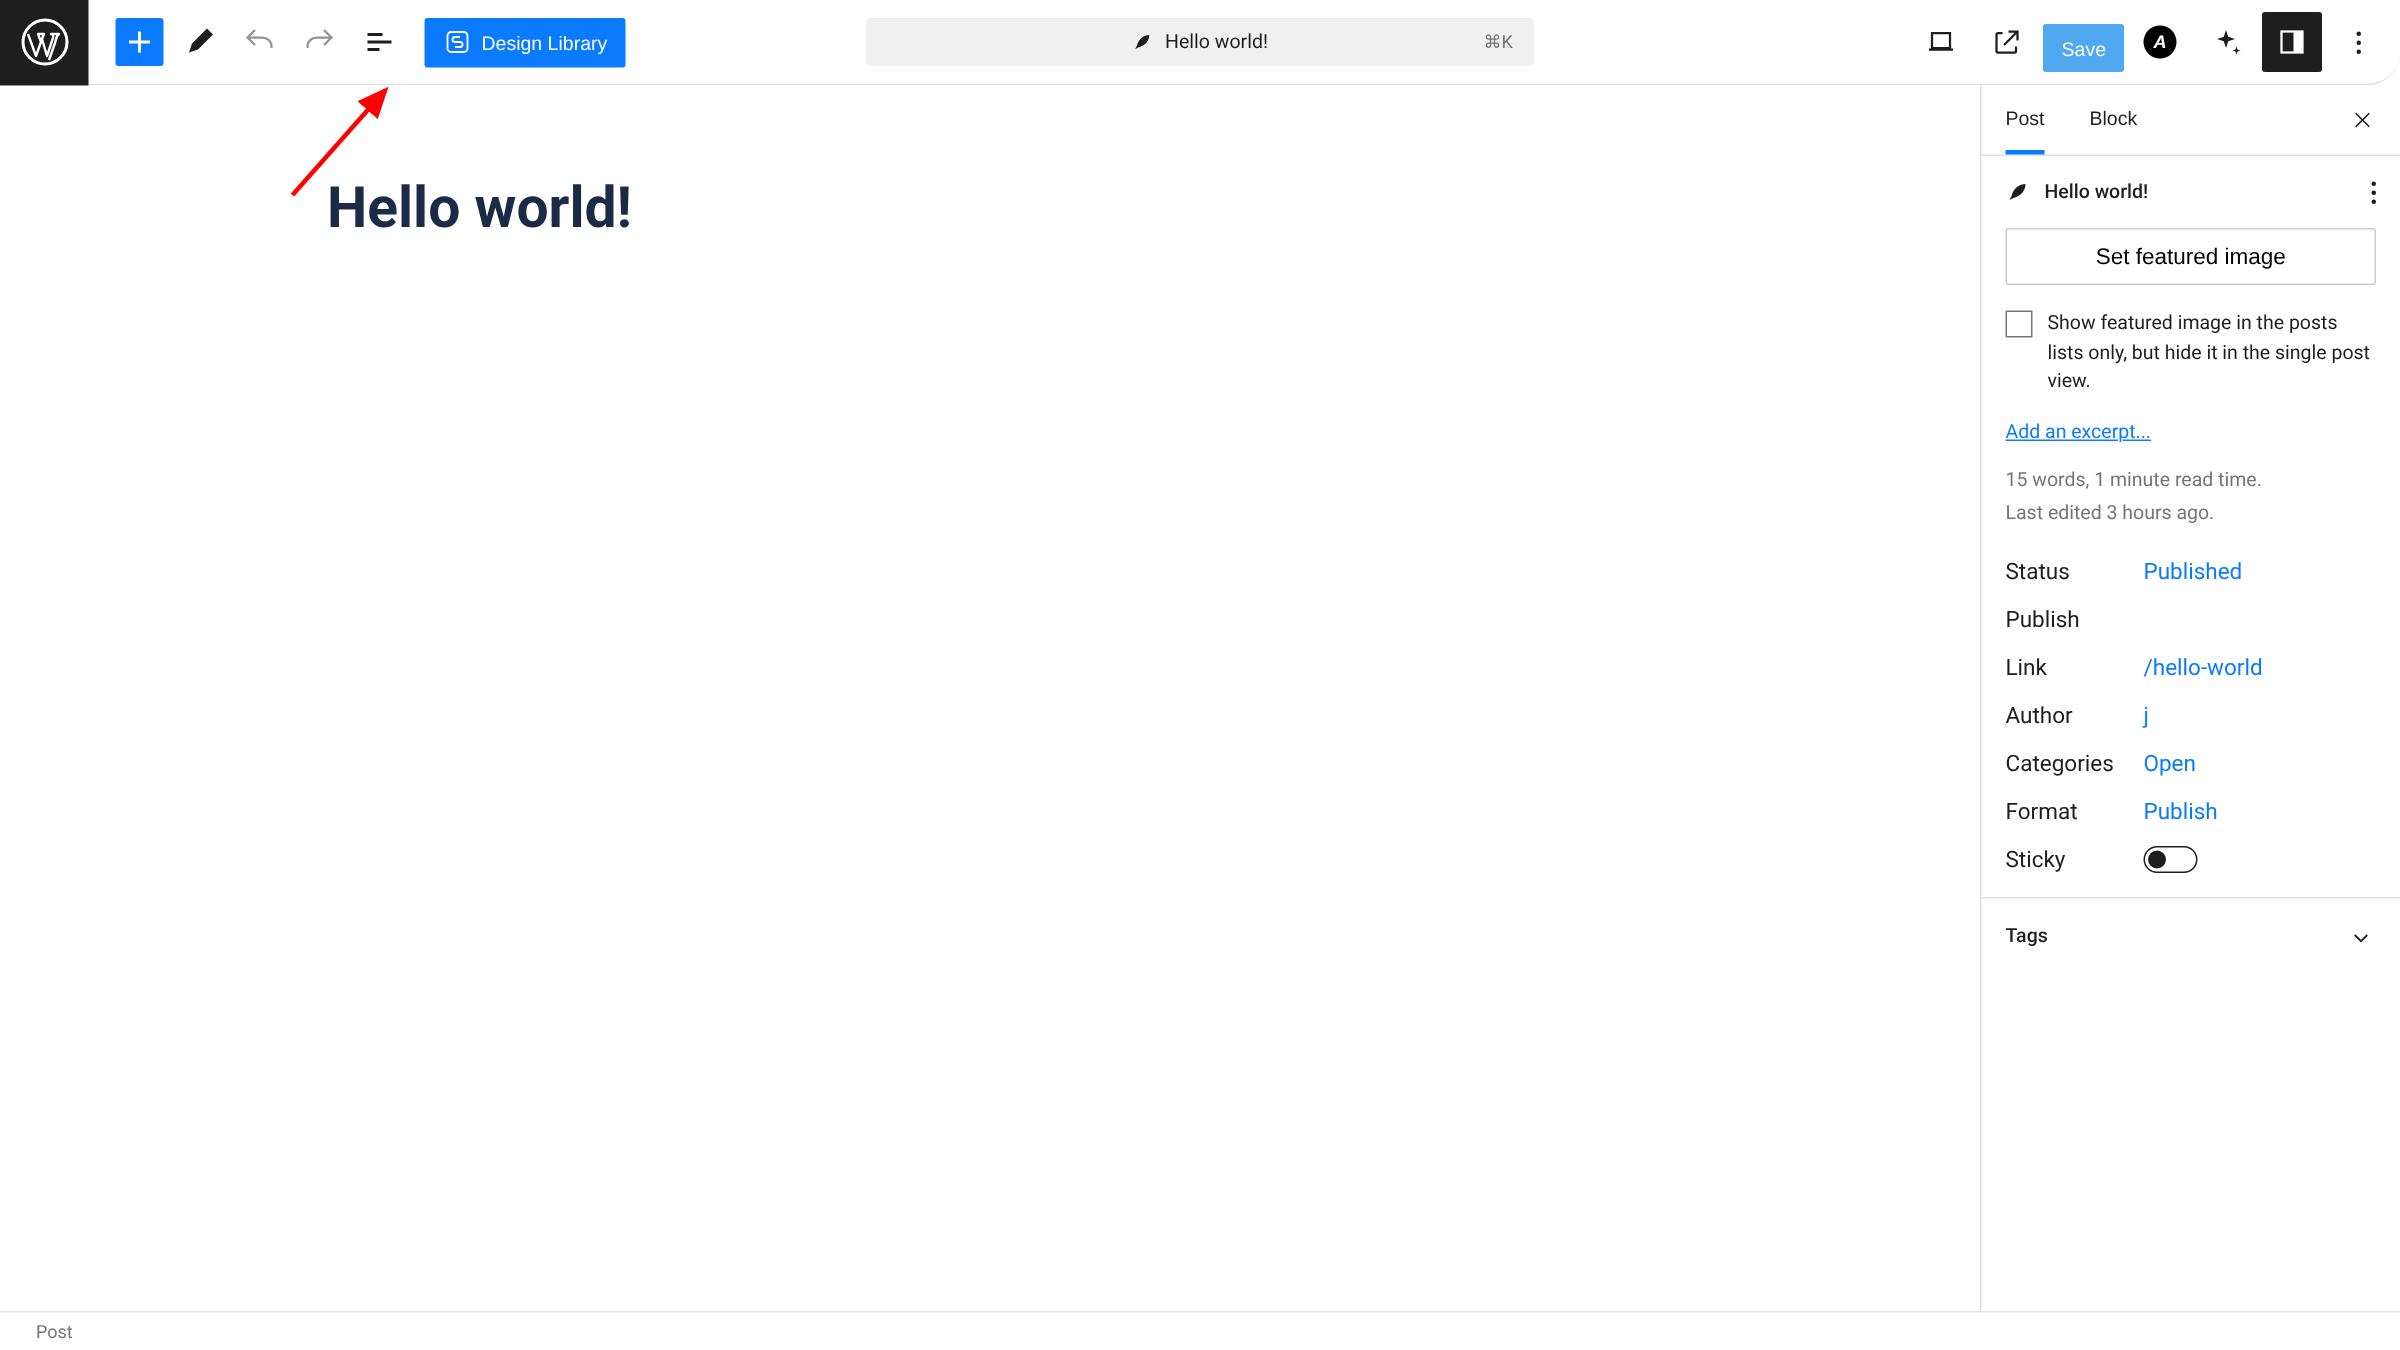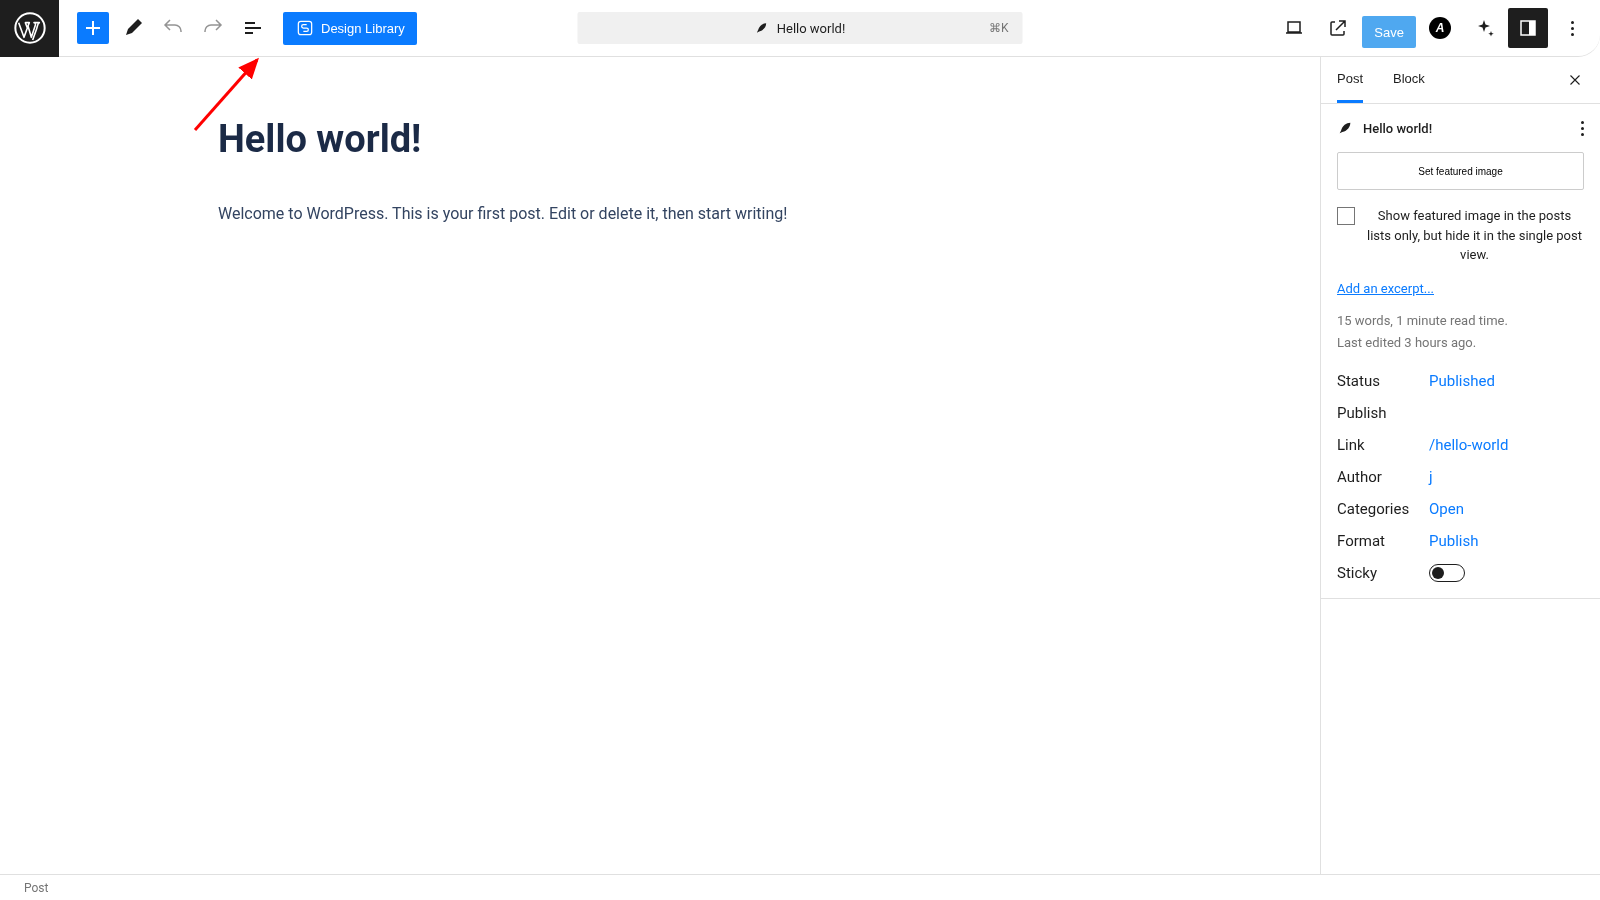--- a/index.html
+++ b/index.html
@@ -38,24 +38,24 @@
     .sidebar { width: 280px; border-left: 1px solid #e0e0e0; display: flex; flex-direction: column; overflow-y: auto; }
     .sidebar-tabs { display: flex; border-bottom: 1px solid #e0e0e0; padding: 0 16px; position: relative; height: 47px; align-items: stretch; }
     .sidebar-tab { padding: 0 0; margin-right: 30px; font-size: 13px; font-weight: 500; border: none; background: transparent; cursor: pointer; color: #1e1e1e; border-bottom: 3px solid transparent; display: flex; align-items: center; }
     .sidebar-tab.active { border-bottom-color: #0a7bff; font-weight: 500; }
     .sidebar-close { margin-left: auto; border: none; background: transparent; cursor: pointer; display: flex; align-items: center; }
     
     .sb-section { padding: 16px; border-bottom: 1px solid #e0e0e0; }
     .sb-title-row { display: flex; align-items: center; gap: 10px; margin-bottom: 16px; }
     .sb-title-row .feather { width: 16px; height: 16px; }
     .sb-title-text { font-weight: 500; font-size: 13px; flex:1; }
-    .sb-featured-btn { width: 100%; height: 38px; border: 1px solid #ccc; background: #fff; border-radius: 2px; font-size: 10px; cursor: pointer; }
+    .sb-featured-btn { width: 100%; height: 38px; border: 1px solid #ccc; background: #fff; border-radius: 2px; font-size: 15px; cursor: pointer; }
     .sb-checkbox-row { display: flex; gap: 10px; align-items: flex-start; margin-top: 16px; }
     .sb-checkbox { width: 18px; height: 18px; border: 1px solid #757575; flex-shrink: 0; margin-top: 1px; }
-    .sb-checkbox-label { font-size: 13px; line-height: 1.5; color: #1e1e1e; text-align: center; }
+    .sb-checkbox-label { font-size: 13px; line-height: 1.5; color: #1e1e1e; }
     .sb-link { color: #0a7bff; text-decoration: underline; font-size: 13px; cursor: pointer; display: block; margin-top: 16px; }
     .sb-meta { color: #757575; font-size: 13px; margin-top: 14px; line-height: 1.7; }
     
     .sb-kv { display: flex; margin-top: 14px; font-size: 15px; }
     .sb-kv:first-child { margin-top: 0; }
     .sb-k { width: 92px; color: #1e1e1e; }
     .sb-v { color: #0a7bff; cursor: pointer; flex:1; }
     .sb-v.multiline { line-height: 1.5; }
     
     .toggle { width: 36px; height: 18px; border: 1px solid #1e1e1e; border-radius: 9px; position: relative; cursor: pointer; background:#fff; }
@@ -161,21 +161,20 @@
     <svg class="annotation-arrow" width="90" height="90">
       <defs>
           <marker id="ah" markerWidth="8" markerHeight="8" refX="6" refY="3" orient="auto">
             <path d="M0,0 L7,3 L0,6 z" fill="#ff0000"></path>
           </marker>
         </defs>
       <line x1="10" y1="80" x2="72" y2="10" stroke="#ff0000" stroke-width="3" marker-end="url(#ah)"></line>
     </svg>
     <div class="content">
       <h1 class="post-title">Hello world!</h1>
-      <p class="post-body">Welcome to WordPress. This is your first post. Edit or delete it, then start writing!</p>
     </div>
   </div>
 
   <aside class="sidebar">
     <div class="sidebar-tabs">
       <button class="sidebar-tab active">Post</button>
       <button class="sidebar-tab">Block</button>
       <button class="sidebar-close">
         <svg width="18" height="18" viewBox="0 0 24 24">
             <path d="M6 6l12 12M18 6L6 18" stroke="#1e1e1e" stroke-width="1.5"></path>
@@ -234,18 +233,24 @@
         </div>
         <div class="sb-kv" style="align-items:center">
           <span class="sb-k">Sticky</span>
           <div class="toggle">
               <div class="toggle-knob"></div>
             </div>
         </div>
       </div>
     </div>
 
+    <div class="sb-panel-header" style="border-bottom:none">
+      <span>Tags</span>
+      <svg width="20" height="20" viewBox="0 0 24 24">
+          <path d="M7 10l5 5 5-5" stroke="#1e1e1e" stroke-width="1.5" fill="none"></path>
+        </svg>
+    </div>
   </aside>
 </div>
 
 <div class="footer">
   <span>Post</span>
 </div>
 
 </body></html>

